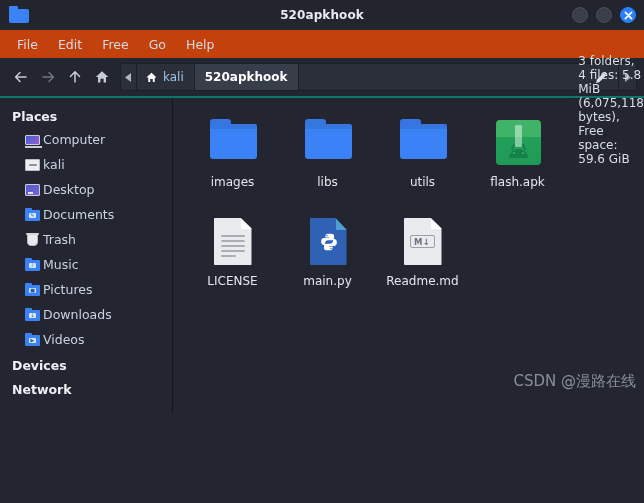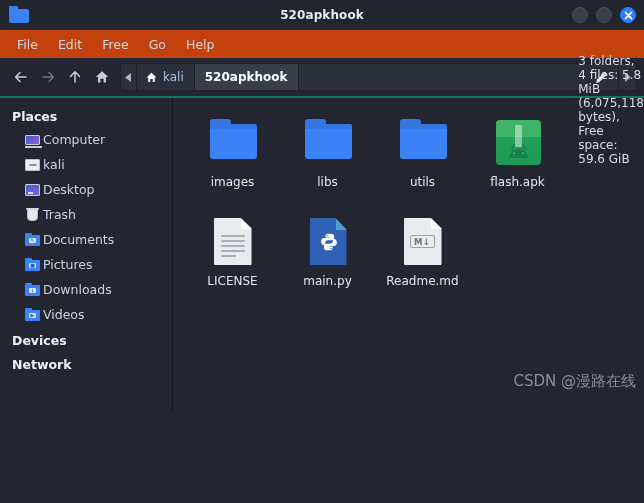--- a/index.html
+++ b/index.html
@@ -379,30 +379,37 @@
         <span>kali</span>
       </div>
       <div class="sb-item">
         <span class="sb-ico">
             <i class="desk-ico"></i>
           </span>
         <span>Desktop</span>
       </div>
       <div class="sb-item">
         <span class="sb-ico">
-            <i class="trash-ico"></i>
-          </span>
-        <span>Trash</span>
-      </div>
-      <div class="sb-item">
-        <span class="sb-ico">
             <i class="f-ico"></i>
             <i class="f-emb">✎</i>
           </span>
         <span>Documents</span>
+      </div>
+      <div class="sb-item">
+        <span class="sb-ico">
+            <i class="trash-ico"></i>
+          </span>
+        <span>Trash</span>
+      </div>
+      <div class="sb-item">
+        <span class="sb-ico">
+            <i class="f-ico"></i>
+            <i class="f-emb">♪</i>
+          </span>
+        <span>Music</span>
       </div>
       <div class="sb-item">
         <span class="sb-ico">
             <i class="f-ico"></i>
             <i class="f-emb">■</i>
           </span>
         <span>Pictures</span>
       </div>
       <div class="sb-item">
         <span class="sb-ico">

